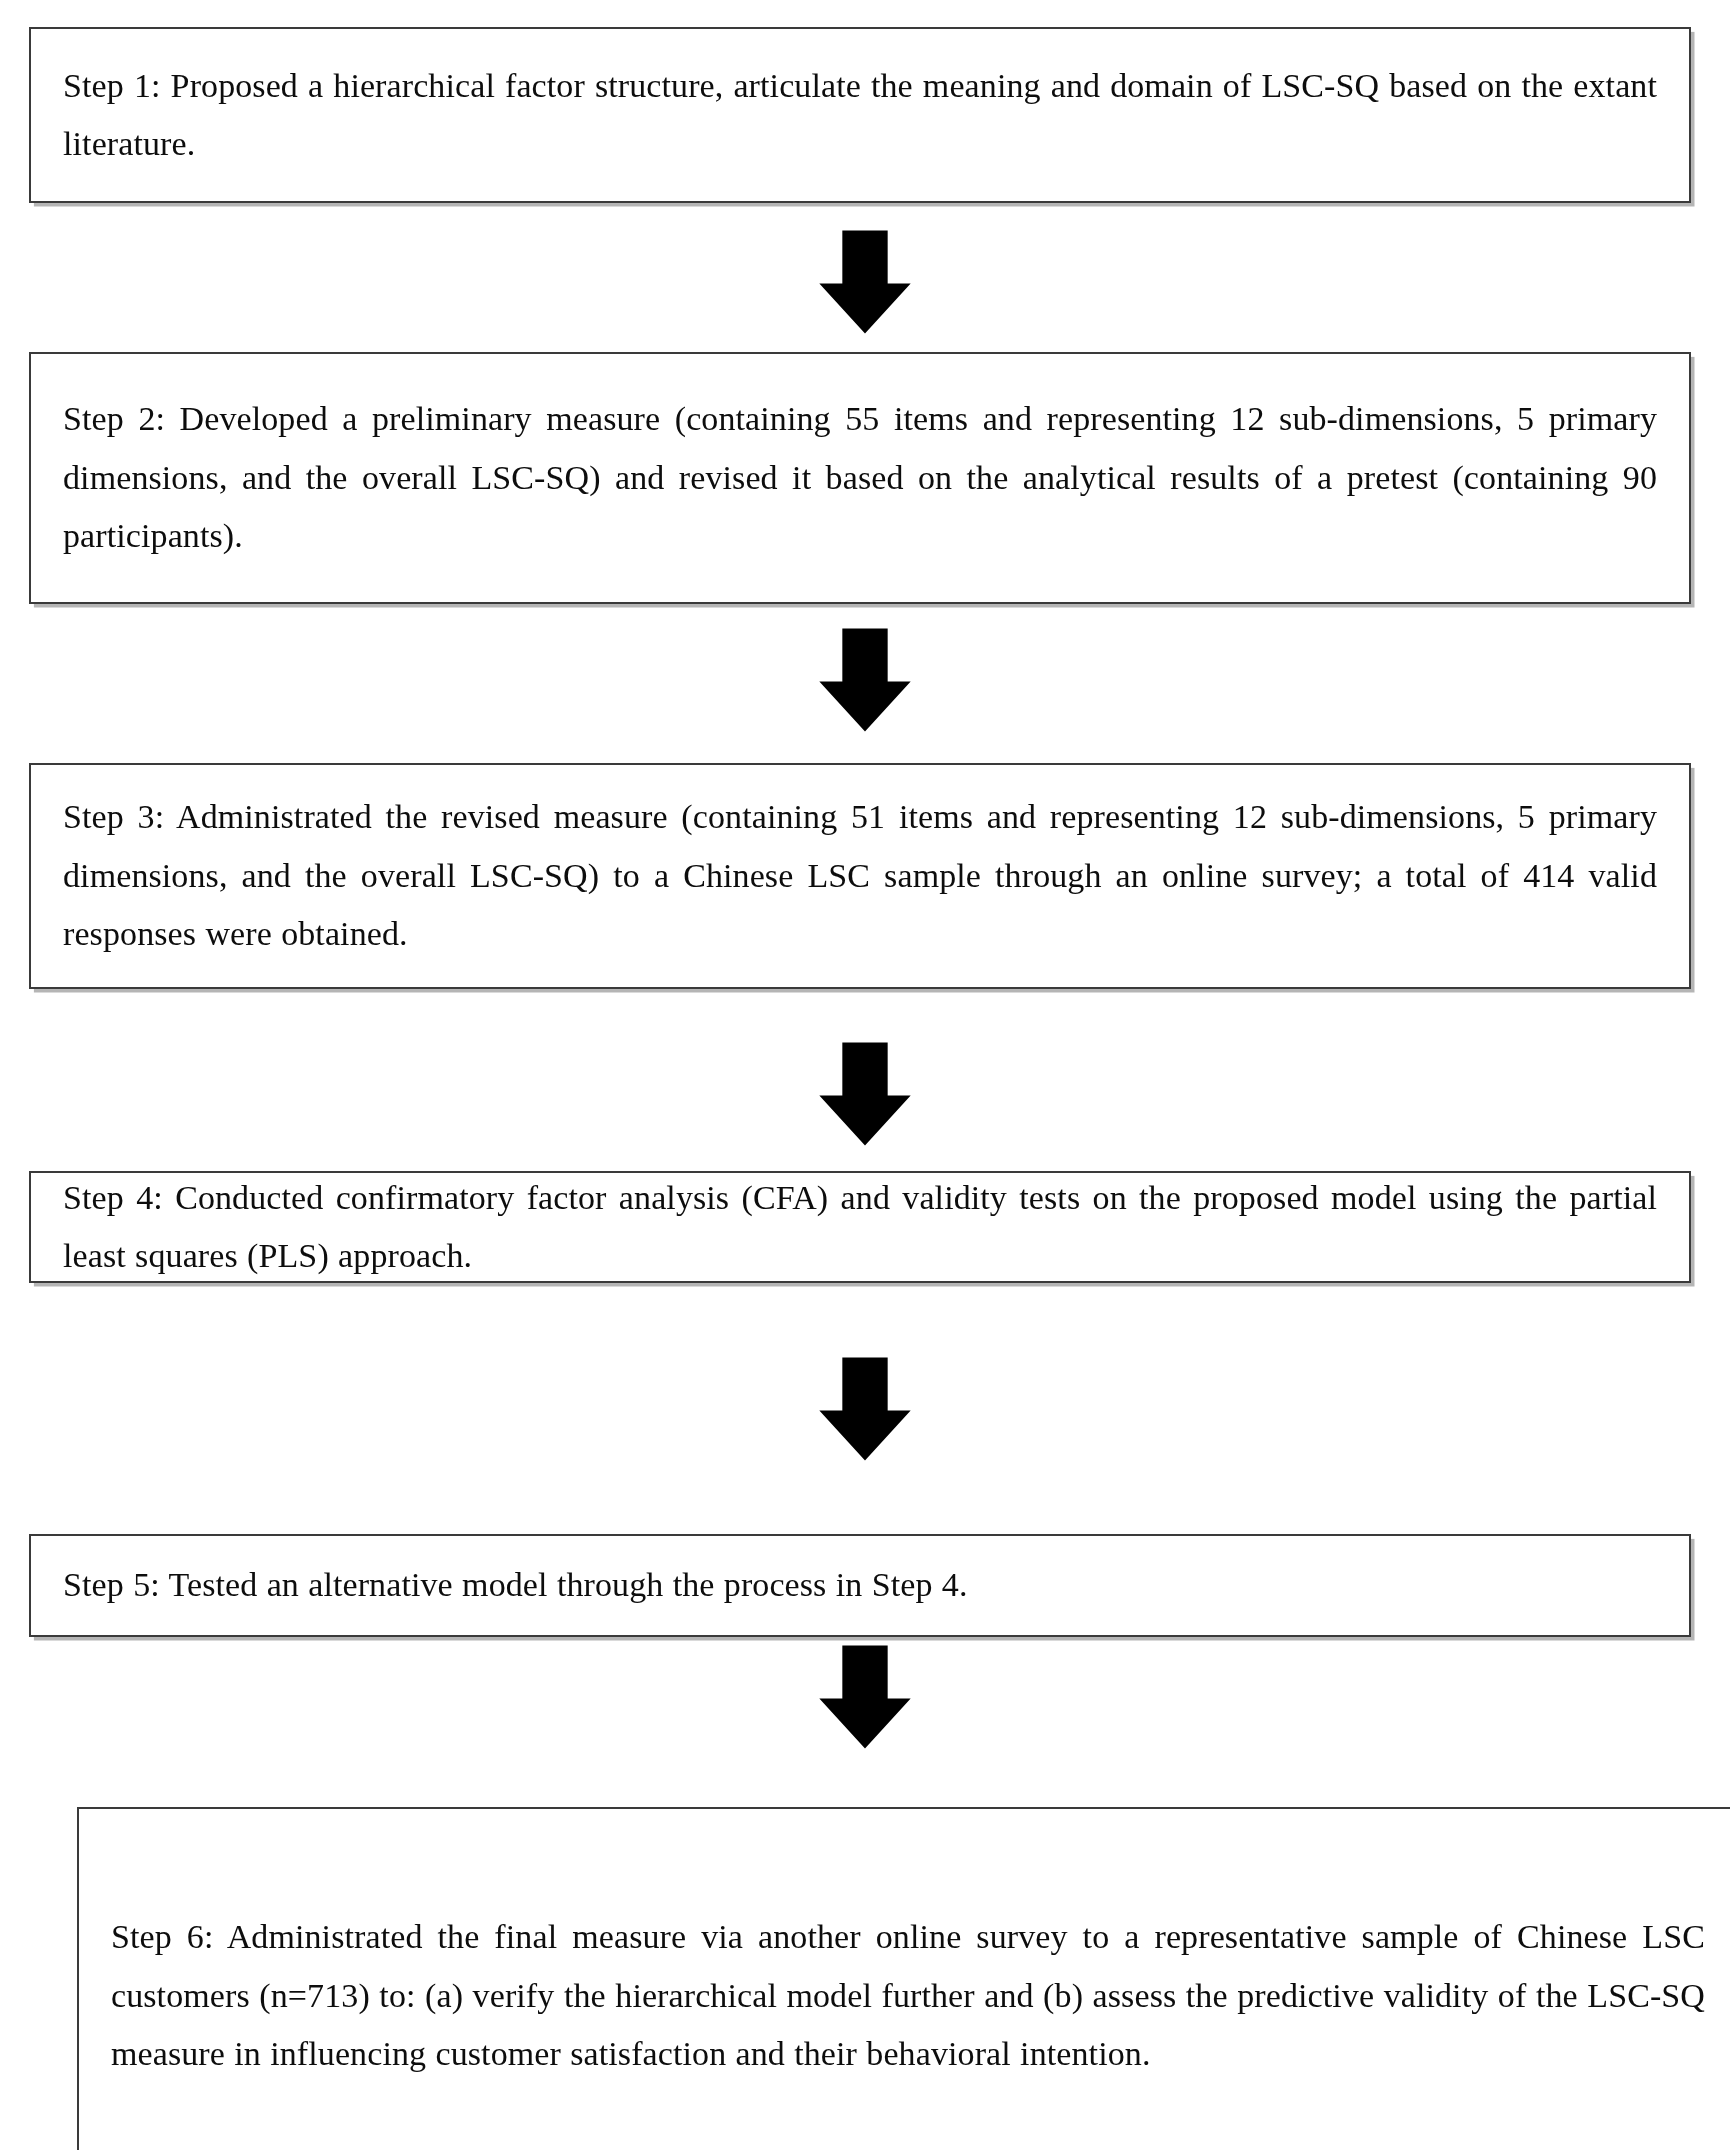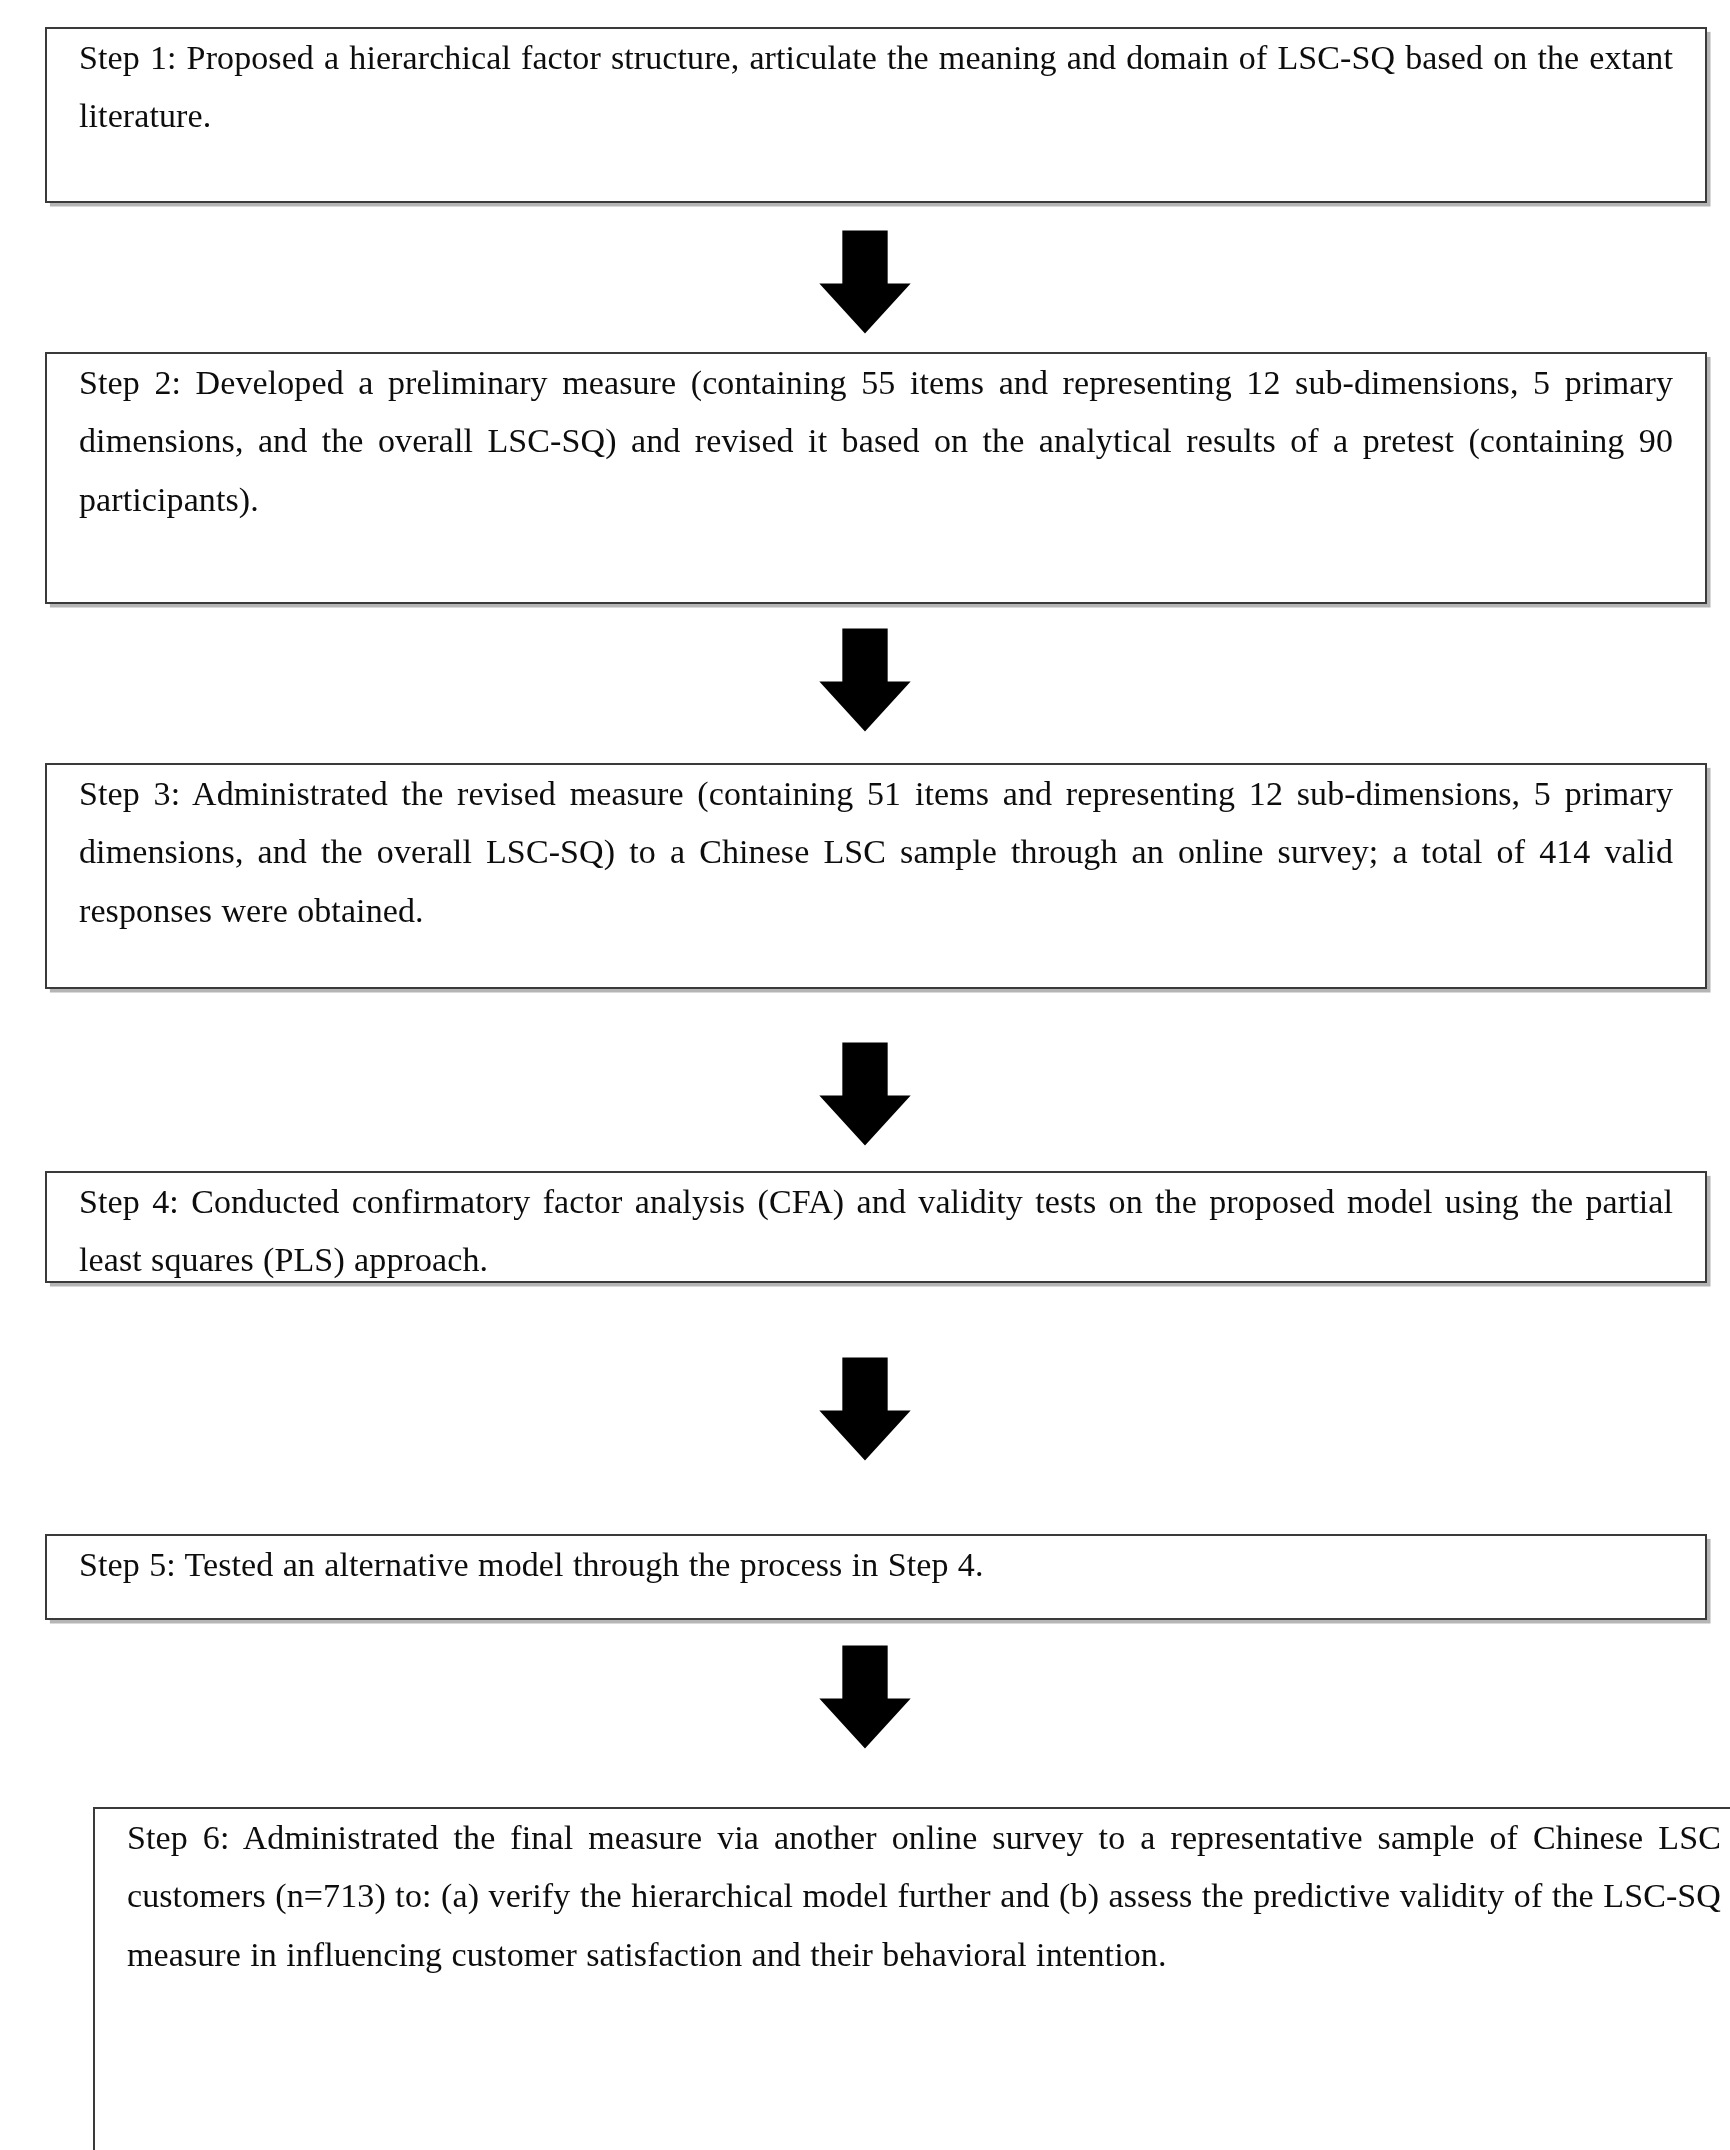--- a/index.html
+++ b/index.html
@@ -24,50 +24,50 @@
     left: 0;
     top: 0;
     width: 1730px;
     height: 2151px;
     display: flex;
     flex-direction: column;
     align-items: stretch;
   }
   .step-box {
     position: absolute;
-    left: 45px;
+    left: 29px;
     width: 1662px;
     box-sizing: border-box;
     border: 2.1px solid #3a3a3a;
     background: #ffffff;
     box-shadow: 4.2px 4.2px 0 -0.7px rgba(120,120,120,0.55);
     display: flex;
     flex-direction: column;
-    justify-content: flex-start;
+    justify-content: center;
   }
   .step-text {
     margin: 0;
     padding: 0 32px;
     font-size: 34px;
     line-height: 1.72;
     text-align: justify;
     text-justify: inter-word;
     letter-spacing: 0.1px;
     color: #0d0d0d;
     word-spacing: 0.7px;
   }
   .step-text.no-justify {
     text-align: left;
   }
   
   #box-1 { top: 27px;   height: 176px; }
   #box-2 { top: 352px;  height: 252px; }
   #box-3 { top: 763px; height: 226px; }
   #box-4 { top: 1171px; height: 112px; }
-  #box-5 { top: 1534px; height: 86px; }
+  #box-5 { top: 1534px; height: 103px; }
   #box-6 { top: 1807px; height: 378px; margin-left: 48px; }
 
   .arrow {
     position: absolute;
     left: 819px;
     width: 92px;
     height: 106px;
   }
   .arrow svg { display: block; width: 92px; height: 106px; }
   #arrow-1 { top: 229px; }

